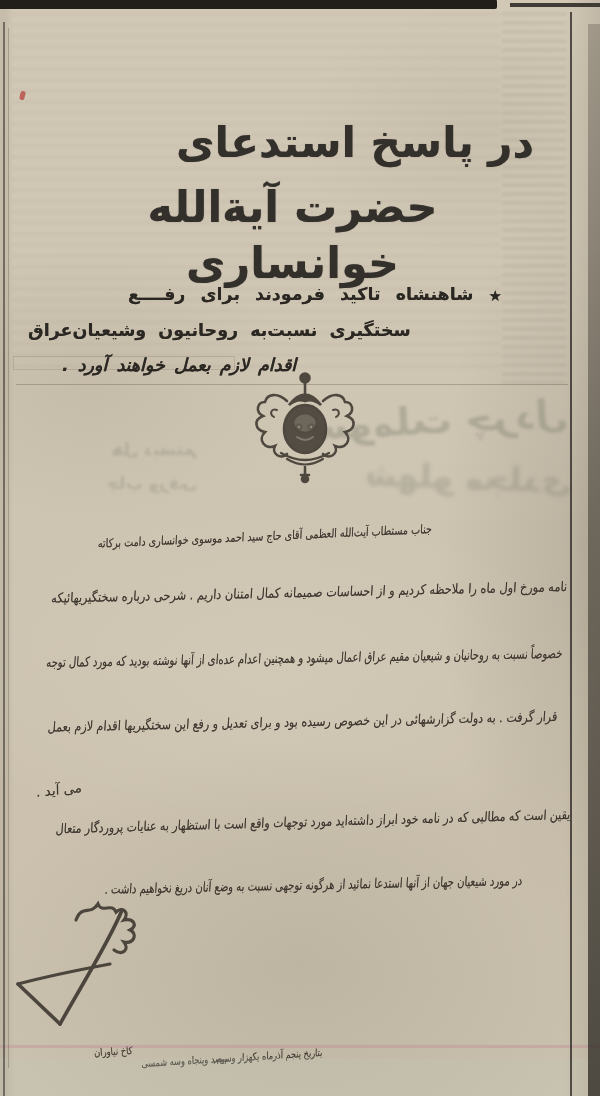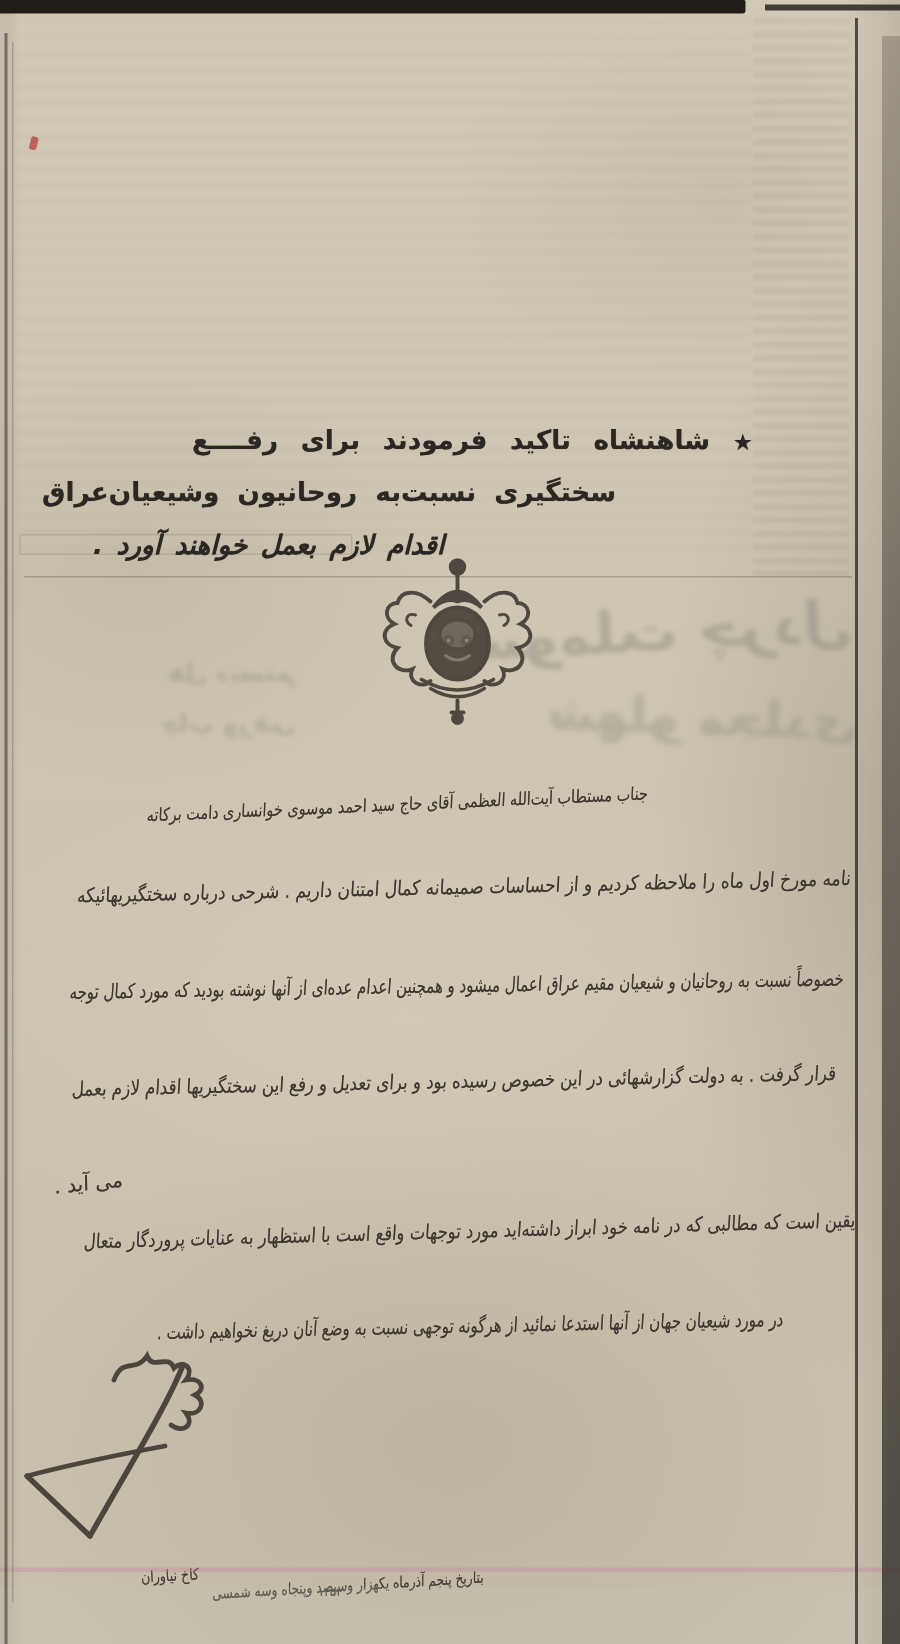--- a/index.html
+++ b/index.html
@@ -87,20 +87,22 @@
   <div class="abs ghost-txt gR2">شهلو مجلدی</div>
   <div class="abs gL">
     <div>هل دبستم</div>
     <div>چاپ ورقی</div>
   </div>
 
   <div class="abs hline-mid"></div>
   <div class="abs faint-box"></div>
   <div class="abs red-speck"></div>
 
+  <p class="abs sub sub1">در پاسخ استدعای</p>
+  <p class="abs sub sub2">حضرت آیة‌الله خوانساری</p>
 
   <div class="abs lead" dir="rtl">
     <div class="ll1"><span class="star">★</span> <span>شاهنشاه تاکید فرمودند برای رفــــع</span></div>
     <div class="ll2">سختگیری نسبت‌به روحانیون وشیعیان‌عراق</div>
     <div class="ll3">اقدام لازم بعمل خواهند آورد .</div>
   </div>
 
   <svg class="abs crest" width="116" height="114" viewBox="0 0 116 114">
     <g fill="none" stroke="#453f37" stroke-width="2.6" stroke-linecap="round" opacity="0.93">
       <circle cx="58" cy="8" r="4.5" fill="#453f37"></circle>

